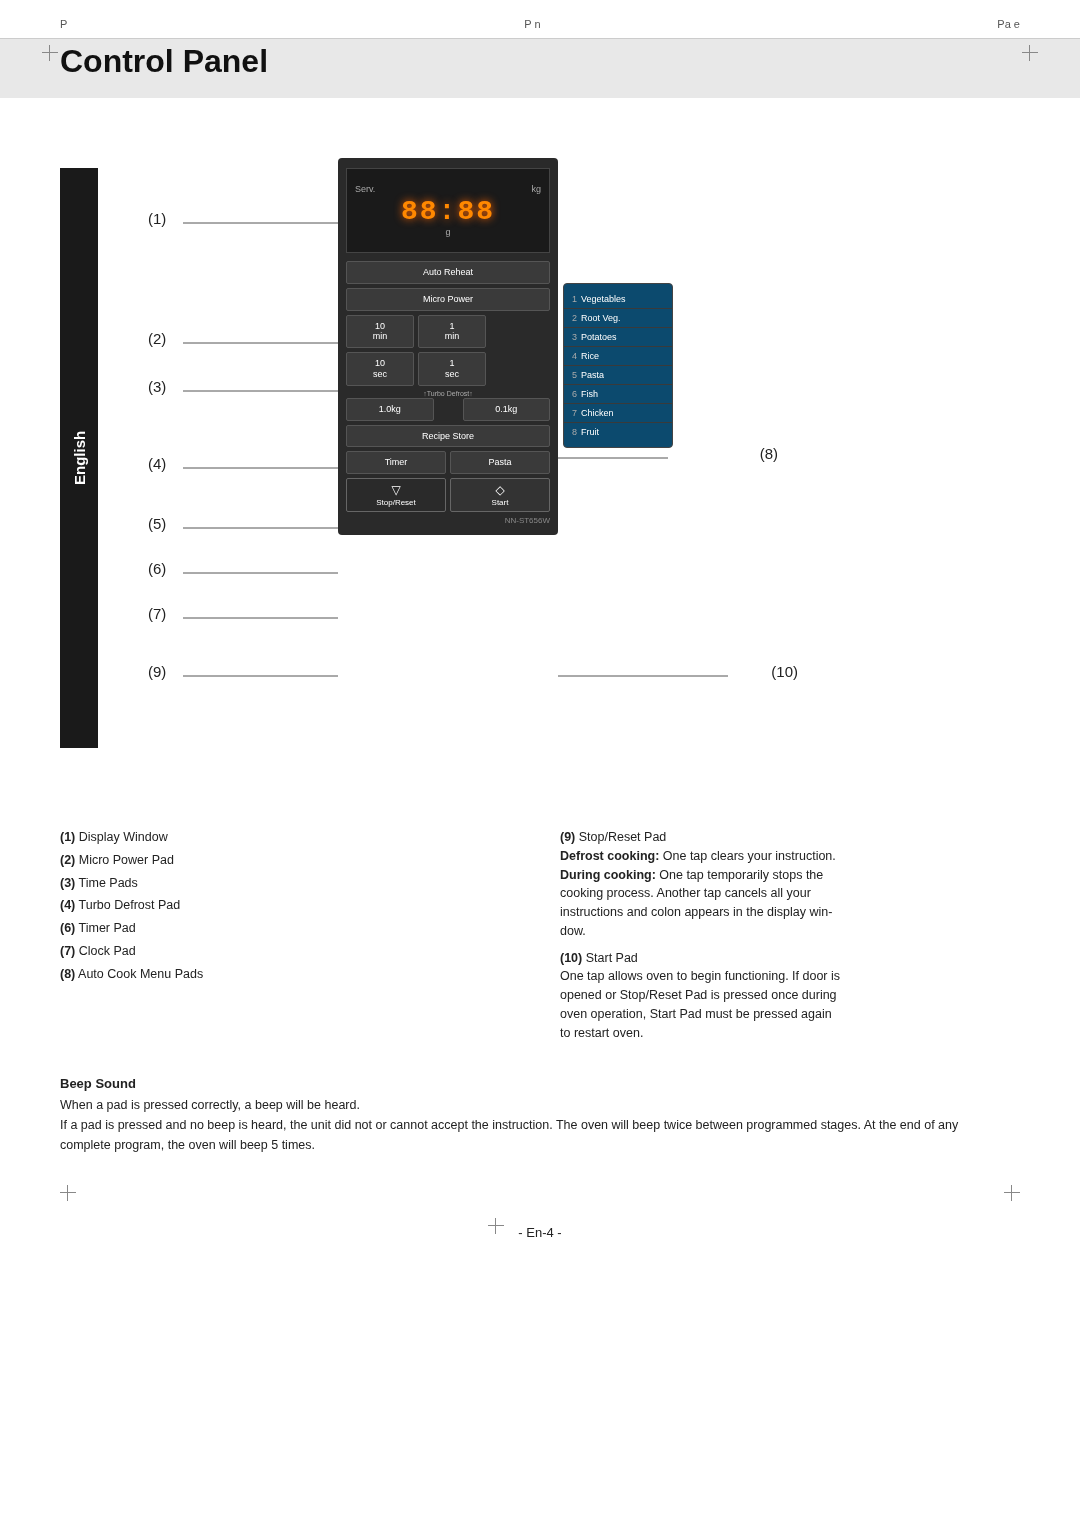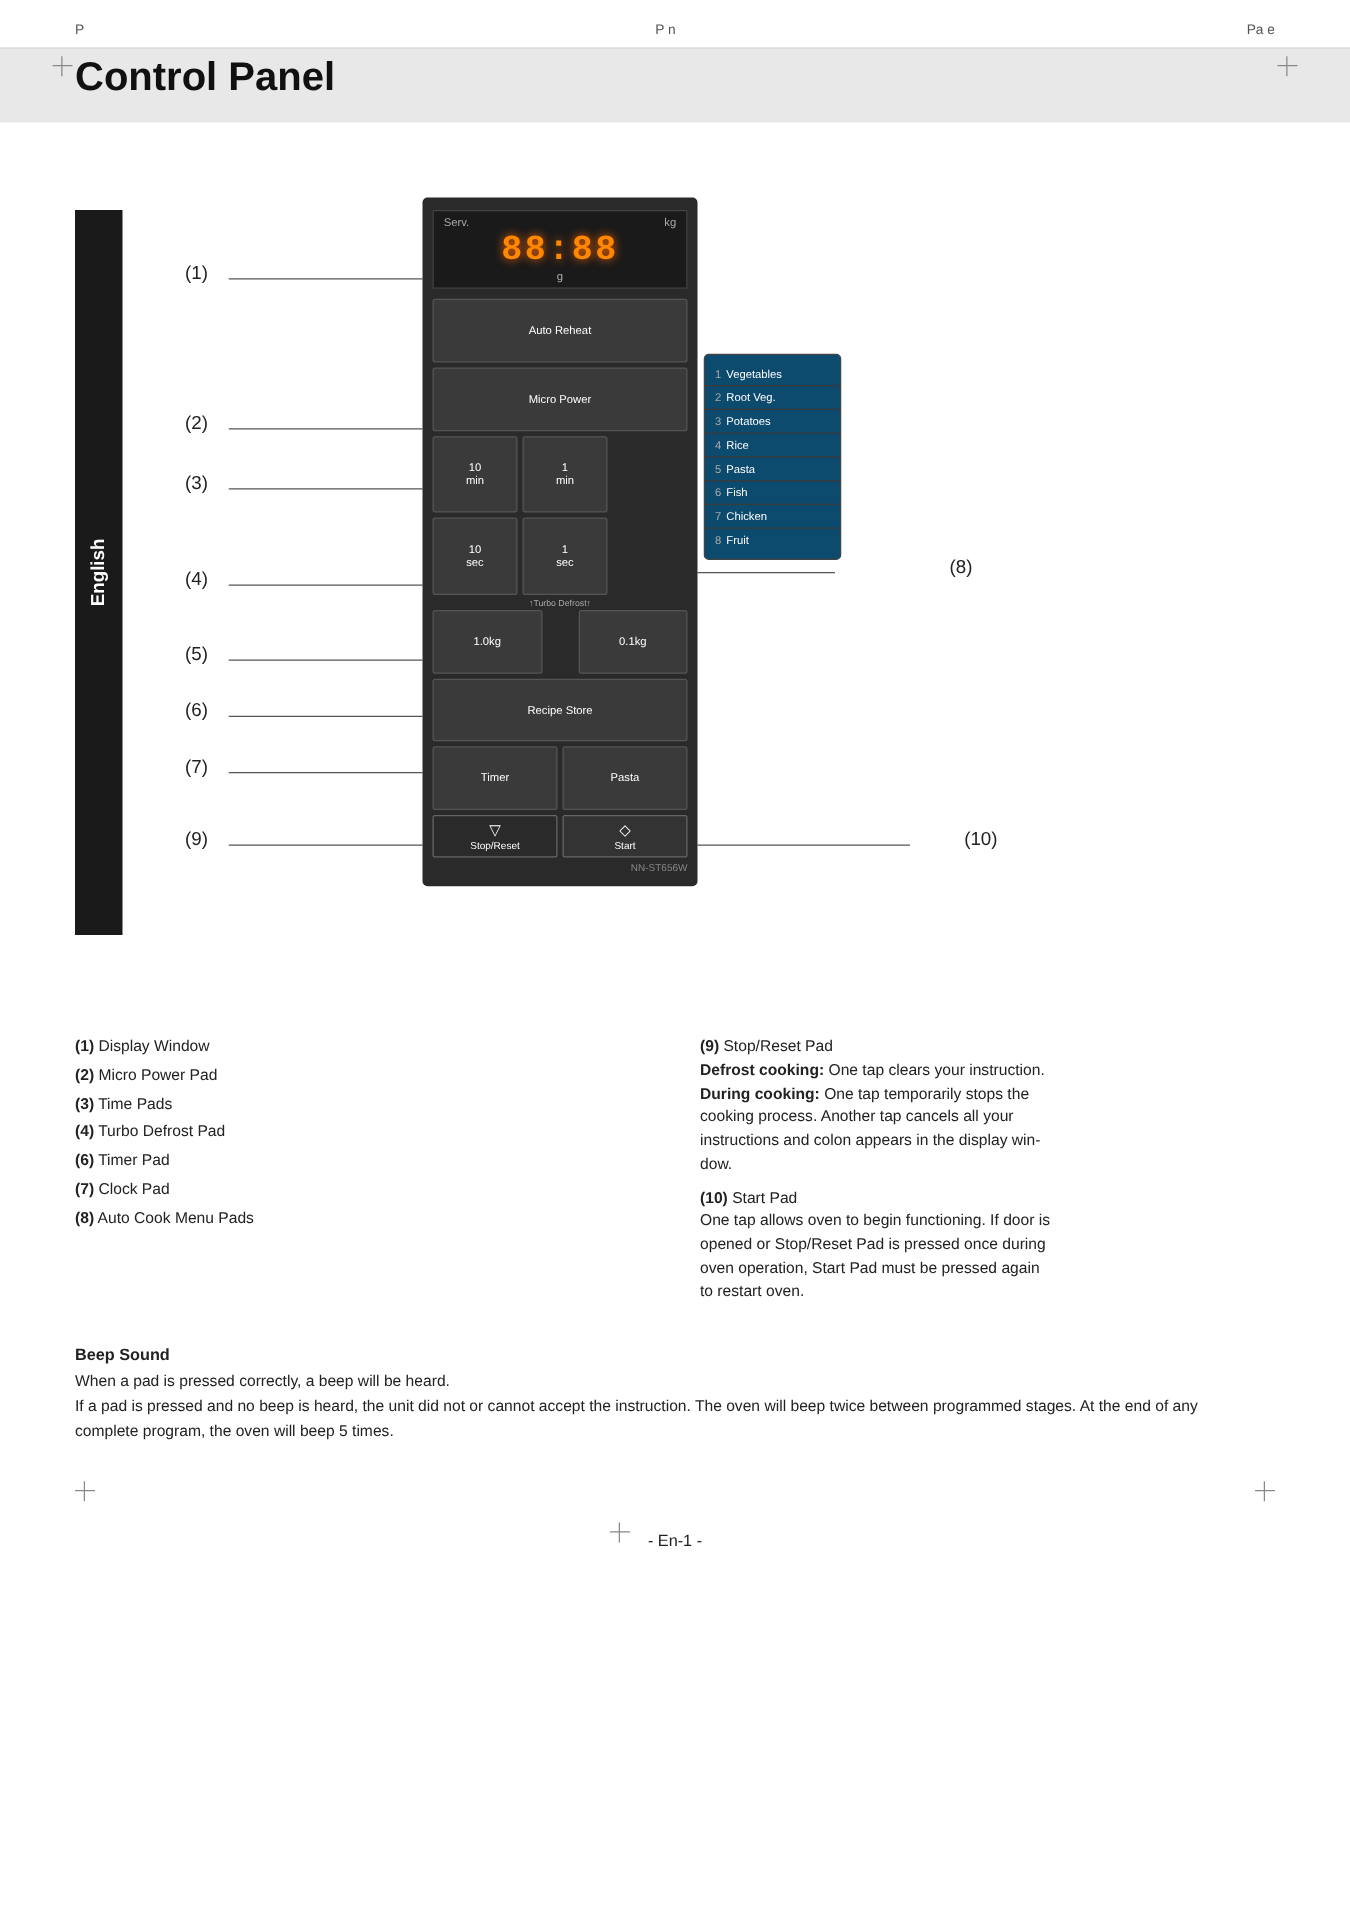--- a/index.html
+++ b/index.html
@@ -71,21 +71,21 @@
       background: #2a2a2a;
       border-radius: 4px;
       padding: 10px 8px;
       color: #fff;
     }
 
     
     .display-area {
       background: #1a1a1a;
       border: 1px solid #444;
-      padding: 4px 8px;
+      padding: 15px 8px;
       margin-bottom: 8px;
       position: relative;
     }
     .display-labels {
       display: flex;
       justify-content: space-between;
       font-size: 9px;
       color: #aaa;
       margin-bottom: 2px;
     }
@@ -108,21 +108,21 @@
     .btn-row {
       display: flex;
       gap: 4px;
       margin-bottom: 4px;
     }
     .btn {
       background: #3a3a3a;
       border: 1px solid #555;
       color: #fff;
       font-size: 9px;
-      padding: 19px 3px;
+      padding: 5px 3px;
       text-align: center;
       cursor: pointer;
       flex: 1;
       border-radius: 2px;
       line-height: 1.2;
     }
     .btn-wide { flex: 2; }
     .btn-bottom {
       background: #2a2a2a;
       border: 1px solid #666;
@@ -409,15 +409,15 @@
 </div>
 
 <div style="position:relative; margin: 0 60px;">
   <div class="crosshair" style="position:absolute; left:0; top:0;"></div>
   <div class="crosshair" style="position:absolute; right:0; top:0;"></div>
 </div>
 
 <div style="text-align:center; padding: 40px 0 20px 0;">
   <div style="position:relative; display:inline-block;">
     <div class="crosshair" style="position:absolute; left:-30px; top:-7px;"></div>
-    <span>- En-1 -</span>
+    <span>- En-4 -</span>
   </div>
 </div>
 
 </body></html>

